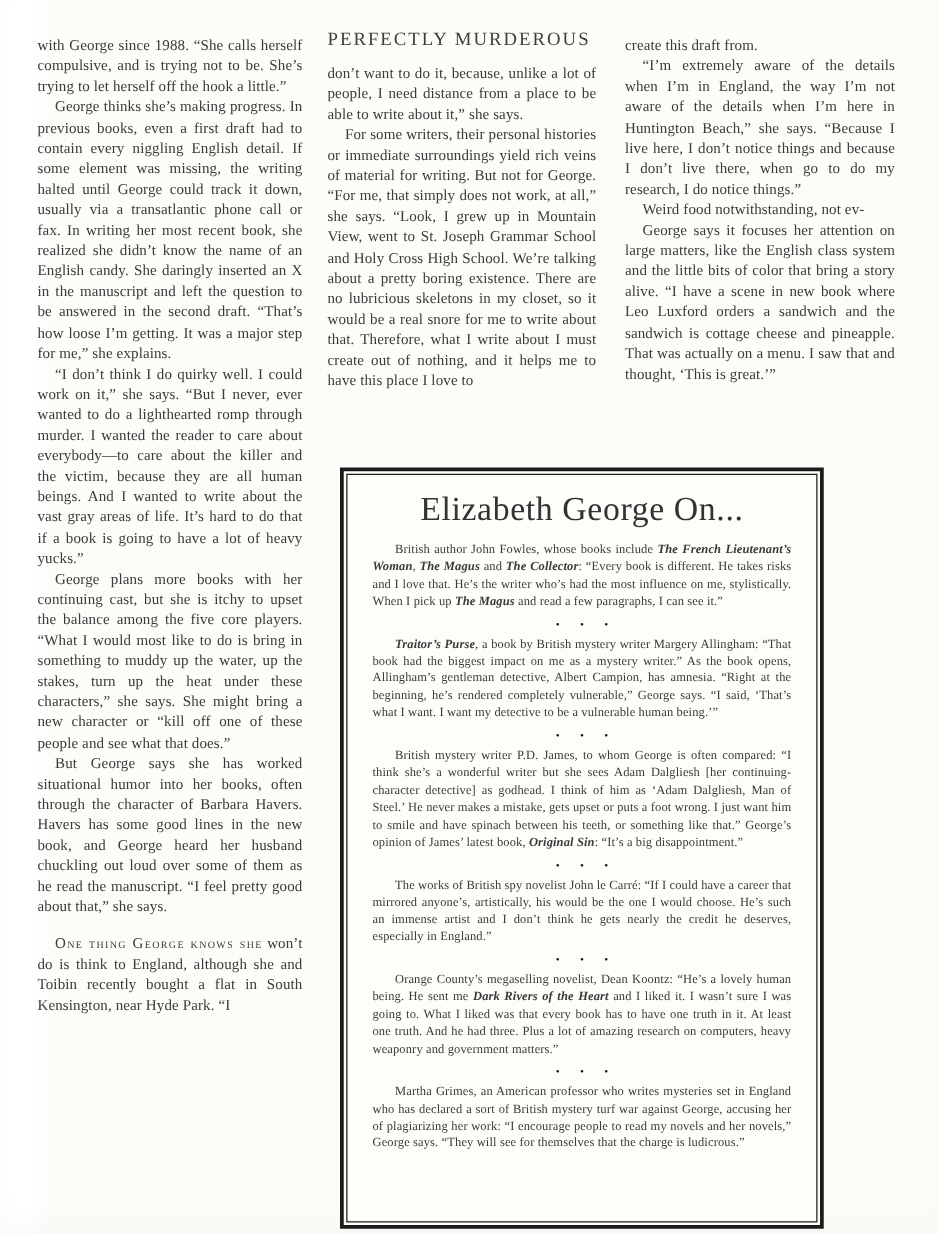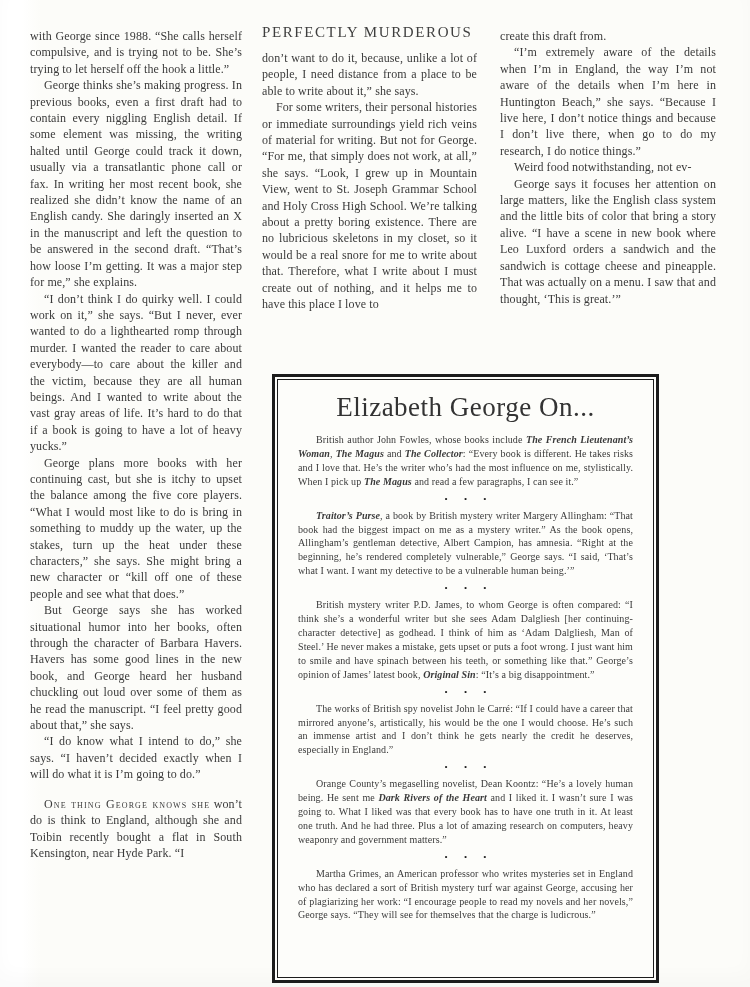--- a/index.html
+++ b/index.html
@@ -85,21 +85,20 @@
 <body>
 
 <div class="page">
 
   <div class="col col-left">
     <p class="body-par">with George since 1988. “She calls herself compulsive, and is trying not to be. She’s trying to let herself off the hook a little.”</p>
     <p class="body-par indent">George thinks she’s making progress. In previous books, even a first draft had to contain every niggling English detail. If some element was missing, the writing halted until George could track it down, usually via a transatlantic phone call or fax. In writing her most recent book, she realized she didn’t know the name of an English candy. She daringly inserted an X in the manuscript and left the question to be answered in the second draft. “That’s how loose I’m getting. It was a major step for me,” she explains.</p>
     <p class="body-par indent">“I don’t think I do quirky well. I could work on it,” she says. “But I never, ever wanted to do a lighthearted romp through murder. I wanted the reader to care about everybody—to care about the killer and the victim, because they are all human beings. And I wanted to write about the vast gray areas of life. It’s hard to do that if a book is going to have a lot of heavy yucks.”</p>
     <p class="body-par indent">George plans more books with her continuing cast, but she is itchy to upset the balance among the five core players. “What I would most like to do is bring in something to muddy up the water, up the stakes, turn up the heat under these characters,” she says. She might bring a new character or “kill off one of these people and see what that does.”</p>
     <p class="body-par indent">But George says she has worked situational humor into her books, often through the character of Barbara Havers. Havers has some good lines in the new book, and George heard her husband chuckling out loud over some of them as he read the manuscript. “I feel pretty good about that,” she says.</p>
-    <p class="body-par indent">“I do know what I intend to do,” she says. “I haven’t decided exactly when I will do what it is I’m going to do.”</p>
     <p class="body-par indent gap-before"><span class="seg-sc">One thing George knows she</span><span> won’t do is think to England, although she and Toibin recently bought a flat in South Kensington, near Hyde Park. “I</span></p>
   </div>
 
   <div class="col col-mid">
     <h2 class="running-head">PERFECTLY MURDEROUS</h2>
     <p class="body-par">don’t want to do it, because, unlike a lot of people, I need distance from a place to be able to write about it,” she says.</p>
     <p class="body-par indent">For some writers, their personal histories or immediate surroundings yield rich veins of material for writing. But not for George. “For me, that simply does not work, at all,” she says. “Look, I grew up in Mountain View, went to St. Joseph Grammar School and Holy Cross High School. We’re talking about a pretty boring existence. There are no lubricious skeletons in my closet, so it would be a real snore for me to write about that. Therefore, what I write about I must create out of nothing, and it helps me to have this place I love to</p>
   </div>
 
   <div class="col col-right">

